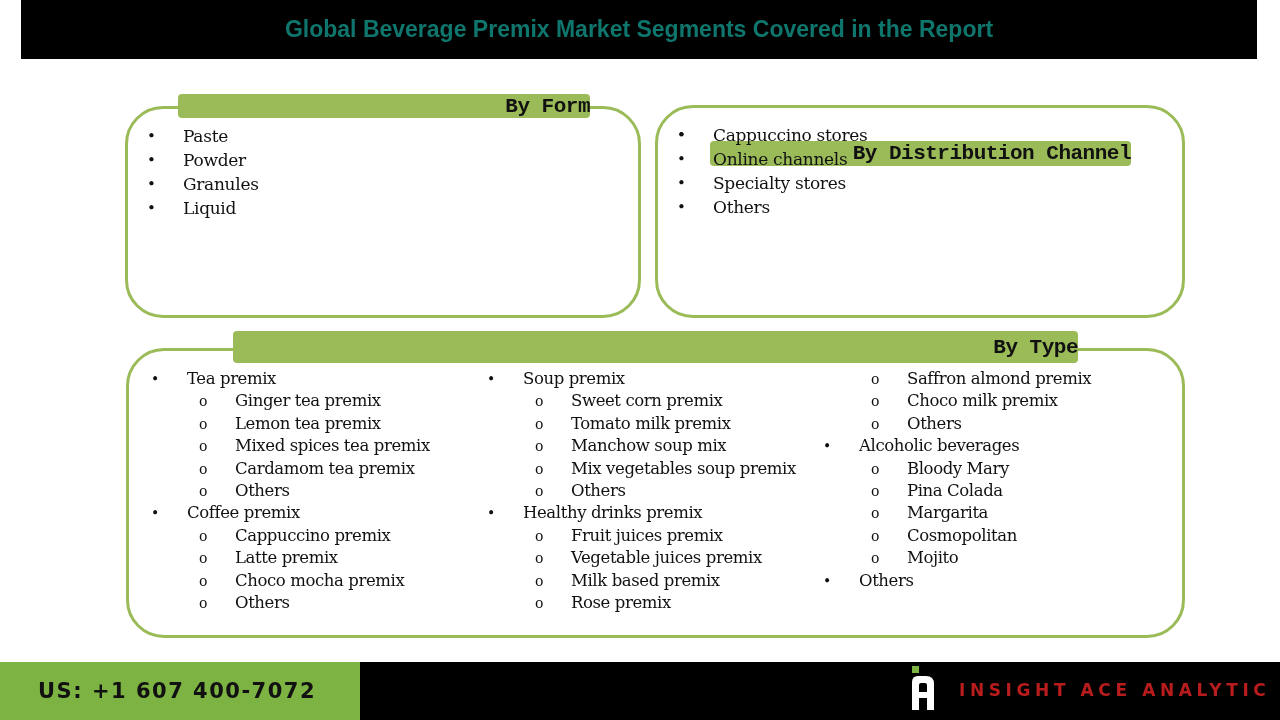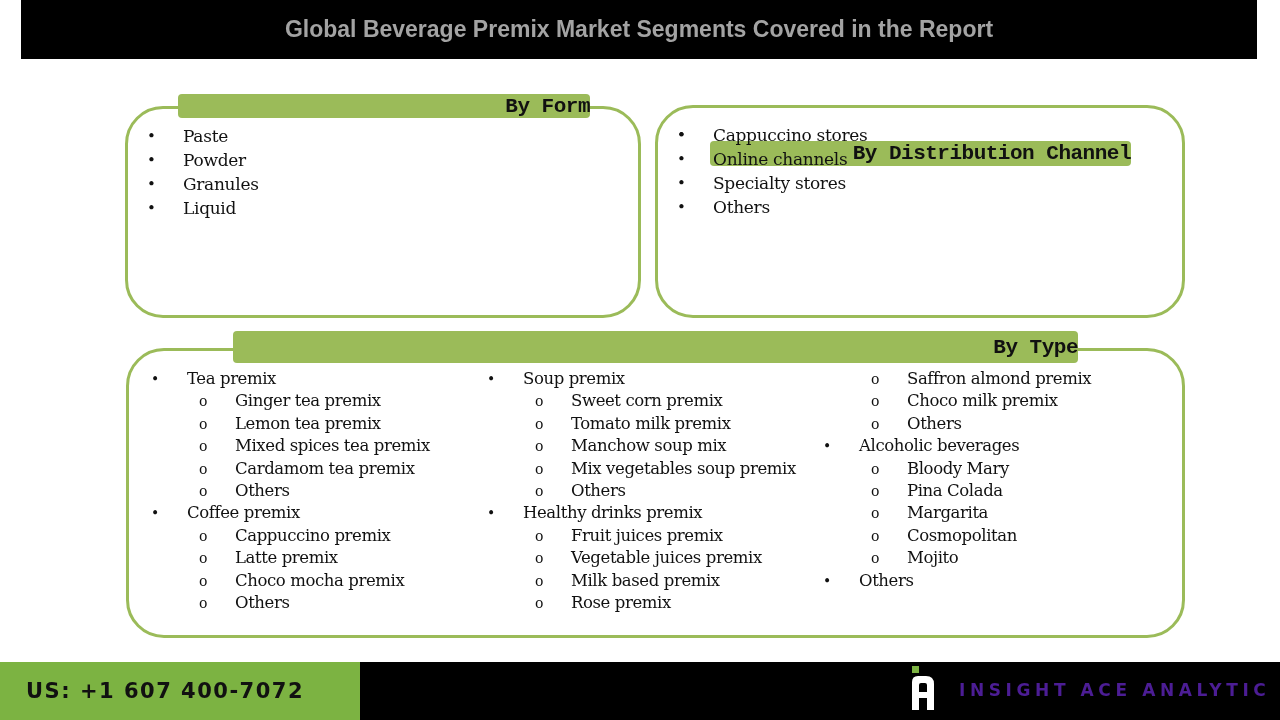--- a/index.html
+++ b/index.html
@@ -1,21 +1,21 @@
 <!DOCTYPE html>
 <html><head>
   <meta charset="utf-8">
   <style>
     * { box-sizing: border-box; margin: 0; padding: 0; }
     html, body { width: 1280px; height: 720px; background: #ffffff; overflow: hidden; }
     body { position: relative; font-family: "DejaVu Serif", serif; color: #111; }
 
     .title-bar {
       position: absolute; left: 21px; top: 0; width: 1236px; height: 59px;
-      background: #000; color: #a3a3a3;
+      background: #000; color: #0f766e;
       display: flex; align-items: center; justify-content: center;
       font-family: "Liberation Sans", sans-serif; font-weight: bold; font-size: 23px;
     }
 
     .panel {
       position: absolute; border: 3px solid #9bbb59; border-radius: 38px; background: #fff;
     }
     .panel-header {
       position: absolute; background: #9bbb59; border-radius: 4px;
       display: flex; align-items: center; justify-content: flex-end;
@@ -38,33 +38,33 @@
       font-family: "DejaVu Serif", serif; letter-spacing: -0.4px;
     }
     .type-col .row.l1 { padding-left: 36px; }
     .type-col .row.l2 { padding-left: 84px; }
     .type-col .row .mark { position: absolute; top: 0; }
     .type-col .row.l1 .mark { left: 0; font-size: 14px; }
     .type-col .row.l2 .mark { left: 48px; font-size: 14px; }
 
     .footer-left {
       position: absolute; left: 0; top: 662px; width: 360px; height: 58px; background: #7cb342;
-      display: flex; align-items: center; padding-left: 26px;
+      display: flex; align-items: center; padding-left: 38px;
       font-family: "DejaVu Sans", sans-serif; font-weight: bold; font-size: 21px; color: #111;
       letter-spacing: 1.5px;
     }
     .footer-right {
       position: absolute; left: 360px; top: 662px; width: 920px; height: 58px; background: #000;
     }
     .logo {
       position: absolute; left: 912px; top: 666px; width: 22px; height: 44px;
     }
     .brand {
       position: absolute; left: 959px; top: 680px;
-      font-family: "DejaVu Sans", sans-serif; font-weight: bold; font-size: 17px; color: #4c1d95;
+      font-family: "DejaVu Sans", sans-serif; font-weight: bold; font-size: 17px; color: #b91c1c;
       letter-spacing: 4.6px;
     }
   </style>
 </head>
 <body>
 
 <div class="title-bar">
   <span>Global Beverage Premix Market Segments Covered in the Report</span>
 </div>
 

